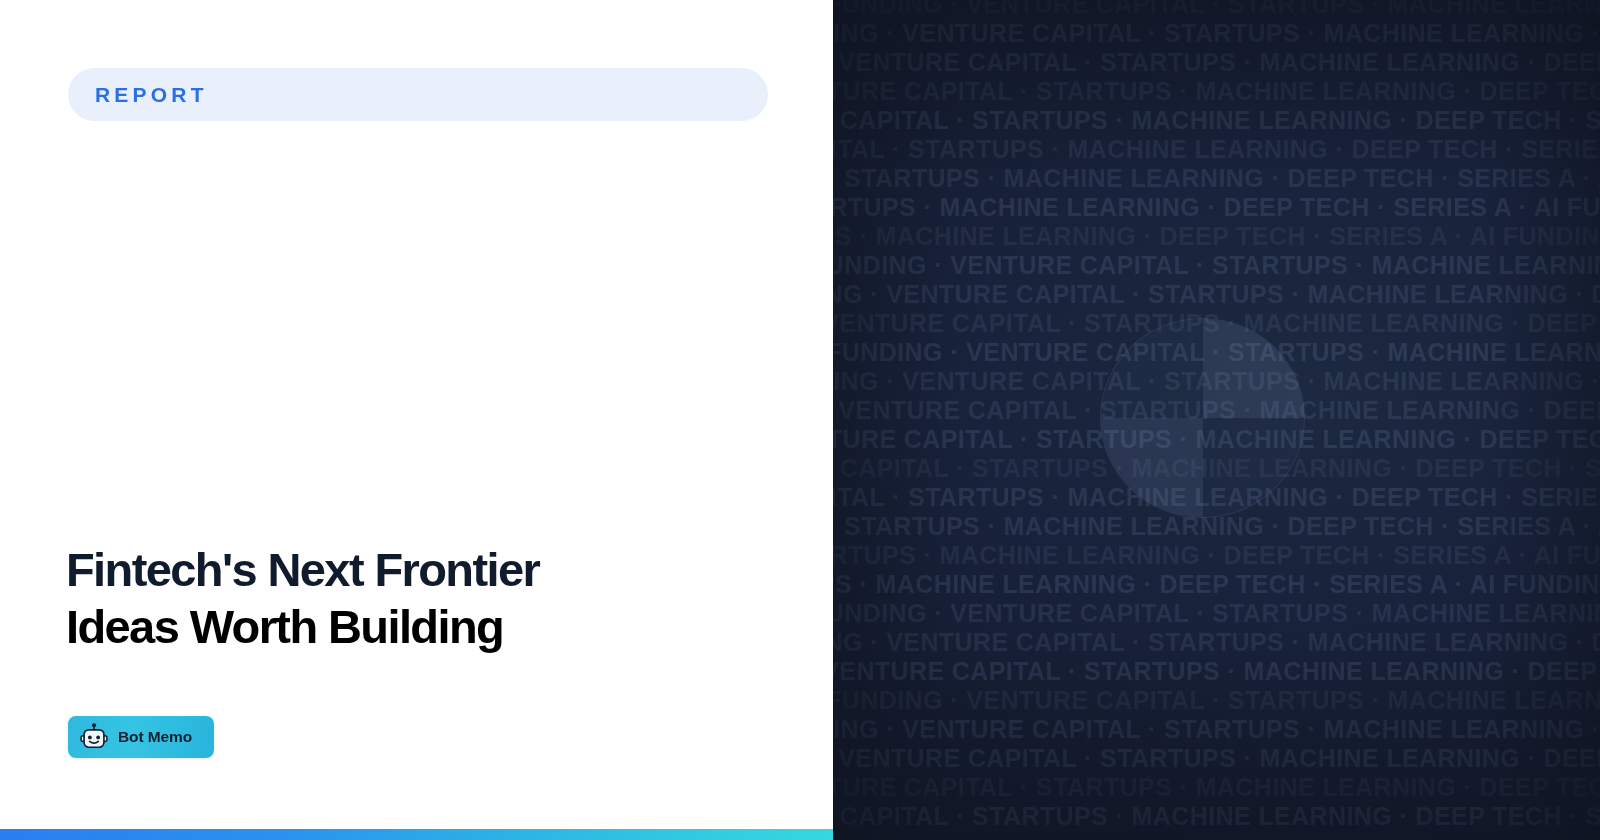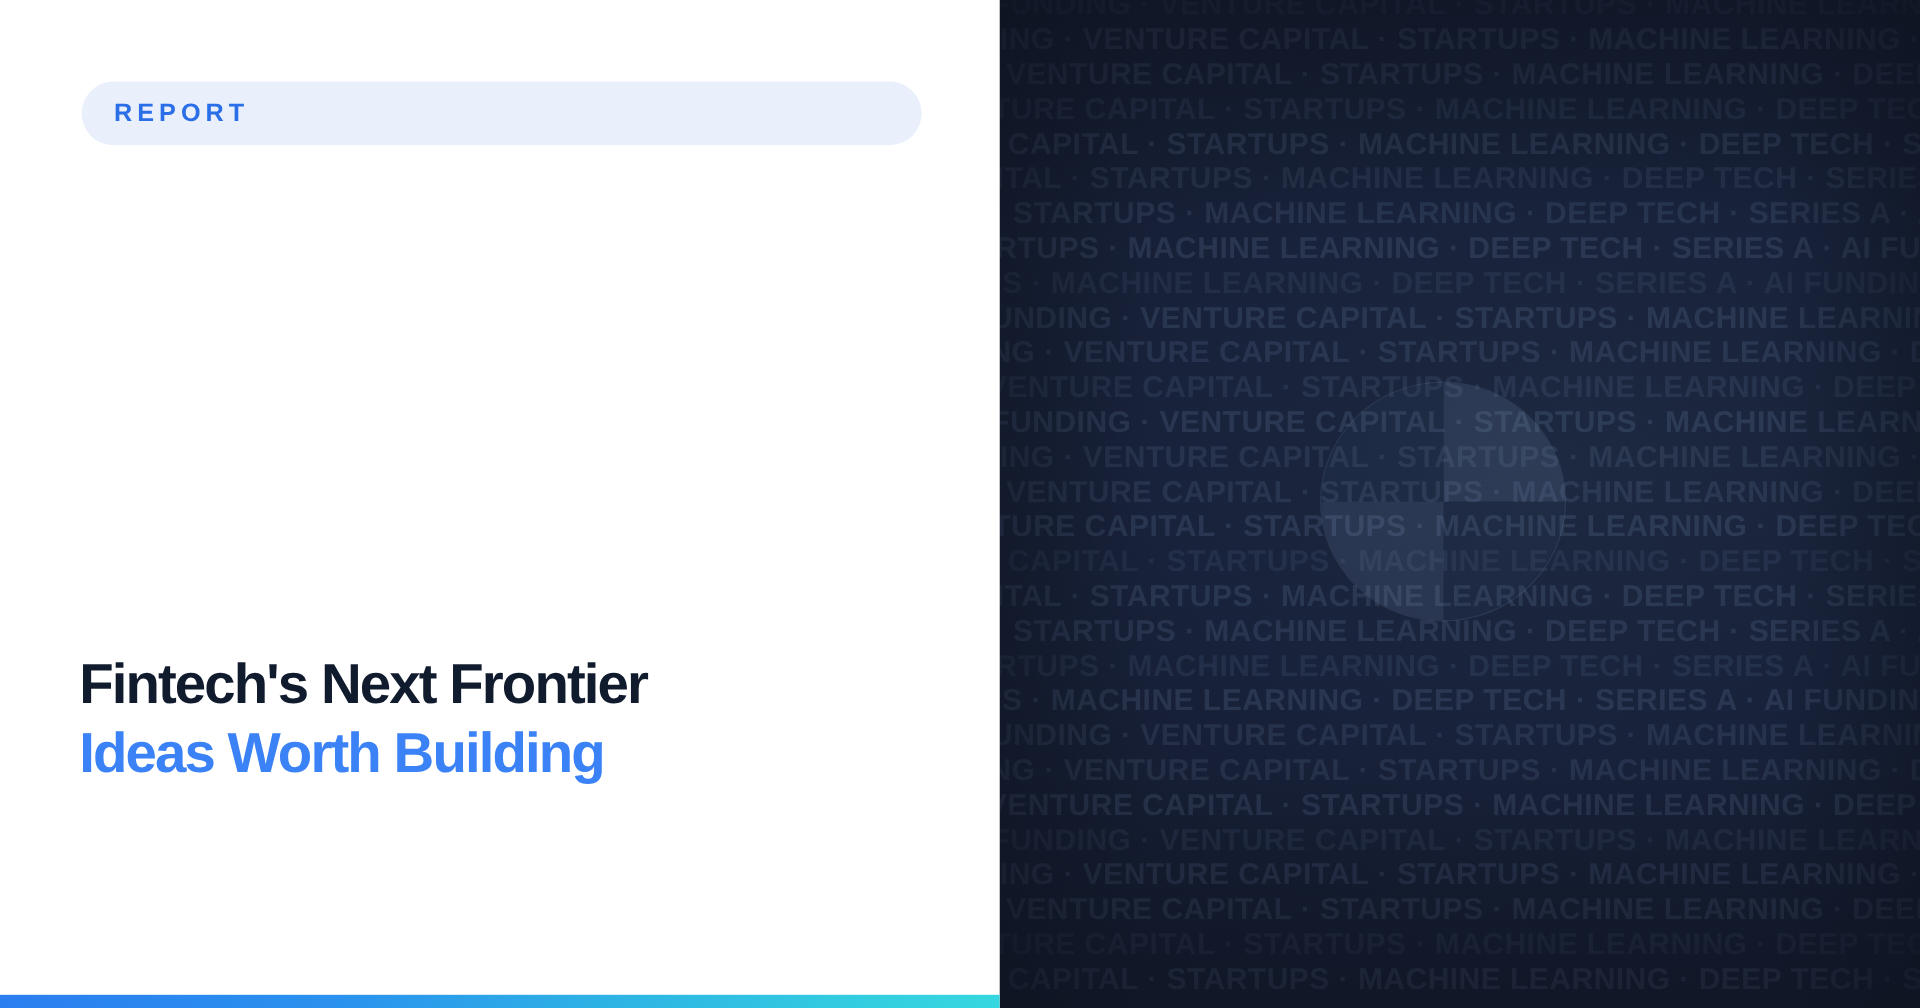--- a/index.html
+++ b/index.html
@@ -58,21 +58,21 @@
   }
   .headline-line {
     font-size: 47px;
     font-weight: bold;
     line-height: 1.0;
     letter-spacing: -1.6px;
     white-space: nowrap;
     font-family: "Liberation Sans", sans-serif;
   }
   #headline-line-1 { color: #111b2e; margin-bottom: 10px; }
-  #headline-line-2 { color: #3b82f6; }
+  #headline-line-2 { color: #000000; }
 
   
   #logo-badge {
     position: absolute;
     left: 68px;
     top: 716px;
     width: 146px;
     height: 42px;
     border-radius: 8px;
     background: linear-gradient(100deg, #2fb9de 0%, #35c4e3 45%, #27b4dc 100%);
@@ -229,17 +229,35 @@
 
     <div id="report-badge">
       <span id="report-badge-label">REPORT</span>
     </div>
 
     <div id="headline">
       <div class="headline-line" id="headline-line-1">Fintech's Next Frontier</div>
       <div class="headline-line" id="headline-line-2">Ideas Worth Building</div>
     </div>
 
+    <div id="logo-badge">
+      <svg id="logo-robot-icon" viewBox="0 0 32 32">
+
+        <line x1="16" y1="4" x2="16" y2="8.5" stroke="#14202e" stroke-width="1.7" stroke-linecap="round"></line>
+        <circle cx="16" cy="3.4" r="2.2" fill="#14202e"></circle>
+
+        <rect x="2.2" y="14.6" width="4.2" height="6.2" rx="2.1" fill="#eef5fb" stroke="#14202e" stroke-width="1.6"></rect>
+        <rect x="25.6" y="14.6" width="4.2" height="6.2" rx="2.1" fill="#eef5fb" stroke="#14202e" stroke-width="1.6"></rect>
+
+        <rect x="5.4" y="8.3" width="21.2" height="18.6" rx="5.2" fill="#eef5fb" stroke="#14202e" stroke-width="1.8"></rect>
+
+        <circle cx="11.6" cy="16.4" r="2.05" fill="#14202e"></circle>
+        <circle cx="20.4" cy="16.4" r="2.05" fill="#14202e"></circle>
+
+        <path d="M11.4 20.6 Q16 24.4 20.6 20.6" fill="none" stroke="#14202e" stroke-width="1.7" stroke-linecap="round"></path>
+      </svg>
+      <span id="logo-badge-label">Bot Memo</span>
+    </div>
 
     <div id="accent-bar"></div>
   </div>
 
 </div>
 
 </body></html>

